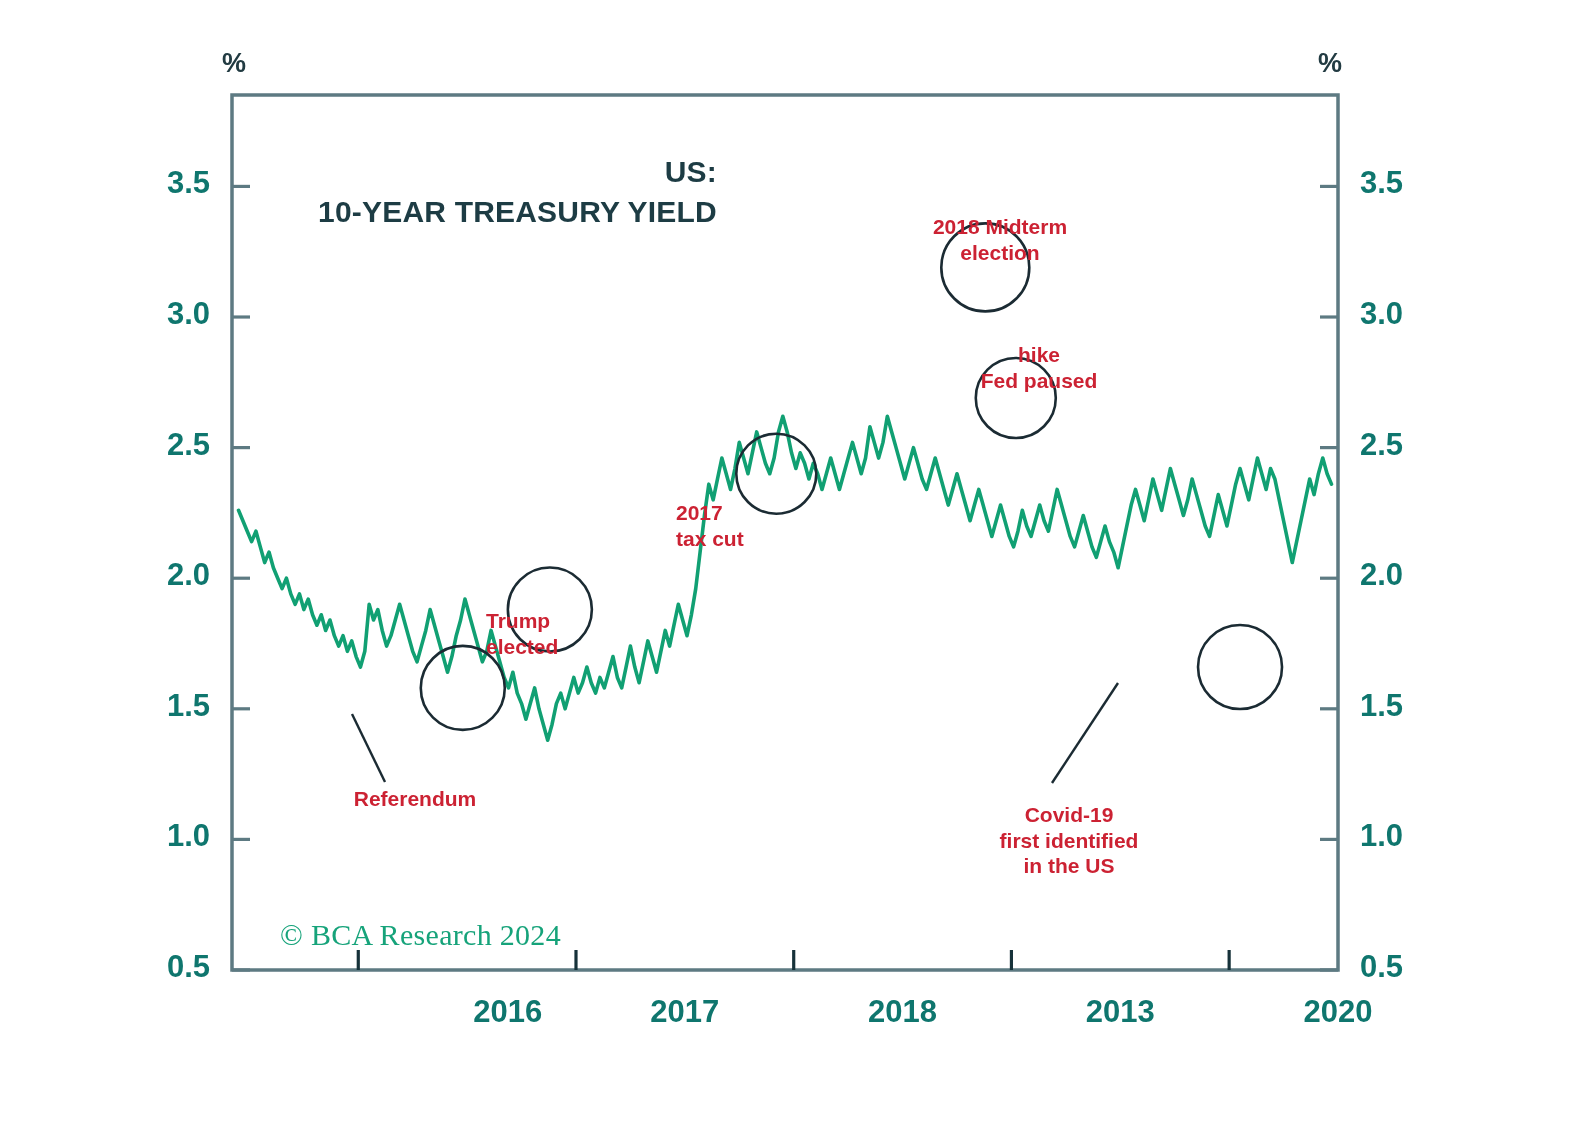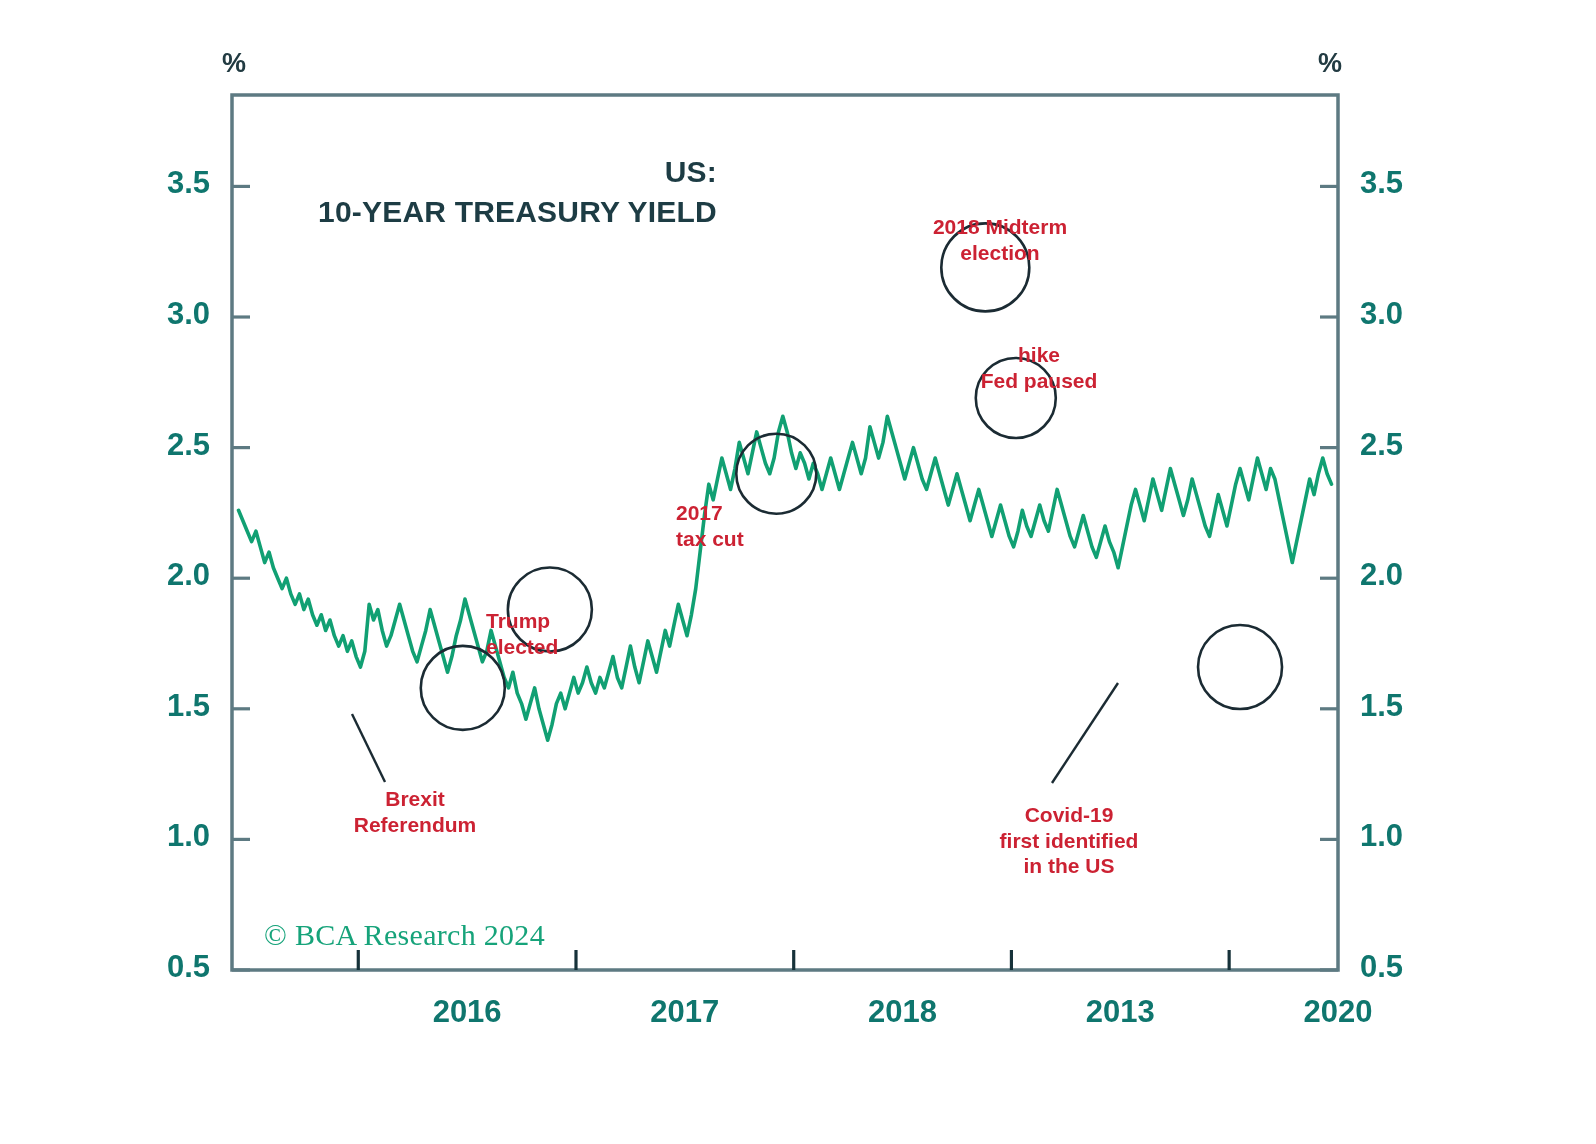--- a/index.html
+++ b/index.html
@@ -28,21 +28,21 @@
   }
 
   .annotation{
     position:absolute;color:#cc2233;font-weight:700;font-size:21px;
     line-height:1.22;font-family:"Liberation Sans",sans-serif;
   }
   .ann-center{text-align:center;}
   .ann-left{text-align:left;}
 
   #copyright{
-    position:absolute;left:264px;top:918px;
+    position:absolute;left:280px;top:918px;
     font-family:"Liberation Serif",serif;font-size:30px;
     color:#16a37a;font-weight:400;letter-spacing:0.3px;
   }
 
   svg{position:absolute;left:0;top:0;}
 </style>
 </head>
 <body>
 
 <div id="root">
@@ -101,27 +101,26 @@
       <div class="axis-tick-label y-left-label" style="left: 130px; top: 687.806px;">1.5</div>
       <div class="axis-tick-label y-right-label" style="left: 1360px; top: 687.806px;">1.5</div>
       <div class="axis-tick-label y-left-label" style="left: 130px; top: 557.209px;">2.0</div>
       <div class="axis-tick-label y-right-label" style="left: 1360px; top: 557.209px;">2.0</div>
       <div class="axis-tick-label y-left-label" style="left: 130px; top: 426.612px;">2.5</div>
       <div class="axis-tick-label y-right-label" style="left: 1360px; top: 426.612px;">2.5</div>
       <div class="axis-tick-label y-left-label" style="left: 130px; top: 296.015px;">3.0</div>
       <div class="axis-tick-label y-right-label" style="left: 1360px; top: 296.015px;">3.0</div>
       <div class="axis-tick-label y-left-label" style="left: 130px; top: 165.418px;">3.5</div>
       <div class="axis-tick-label y-right-label" style="left: 1360px; top: 165.418px;">3.5</div>
-      <div class="axis-tick-label x-label" style="left: 392.134px; top: 994px;">2016</div>
+      <div class="axis-tick-label x-label" style="left: 392.134px; top: 994px; text-align: right;">2016</div>
       <div class="axis-tick-label x-label" style="left: 609.85px; top: 994px;">2017</div>
       <div class="axis-tick-label x-label" style="left: 827.567px; top: 994px;">2018</div>
       <div class="axis-tick-label x-label" style="left: 1045.28px; top: 994px;">2013</div>
       <div class="axis-tick-label x-label" style="left: 1263px; top: 994px;">2020</div>
       <div class="annotation ann-center" style="left: 290px; top: 786px; width: 250px;">
-        <div>Brexit</div>
         <div>Referendum</div>
       </div>
       <div class="annotation ann-left" style="left: 486px; top: 608px; width: 220px;">
         <div>Trump</div>
         <div>elected</div>
       </div>
       <div class="annotation ann-left" style="left: 676px; top: 500px; width: 200px;">
         <div>2017</div>
         <div>tax cut</div>
       </div>

